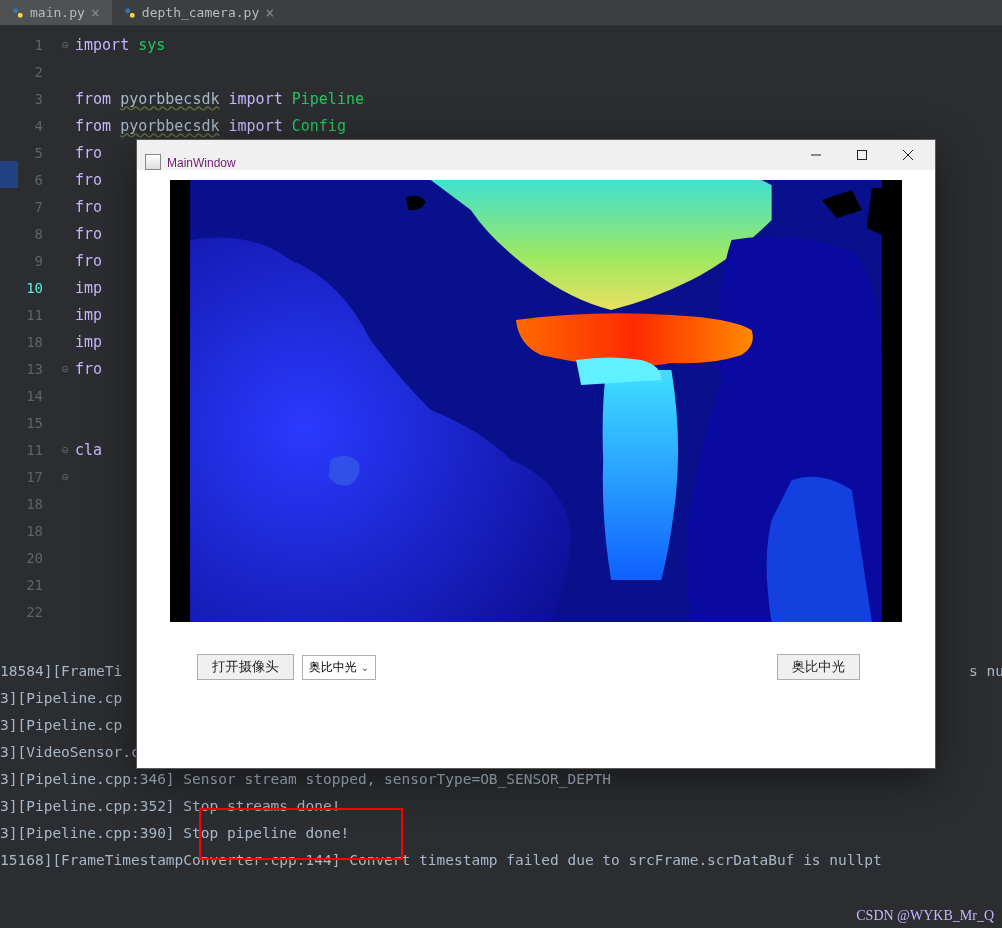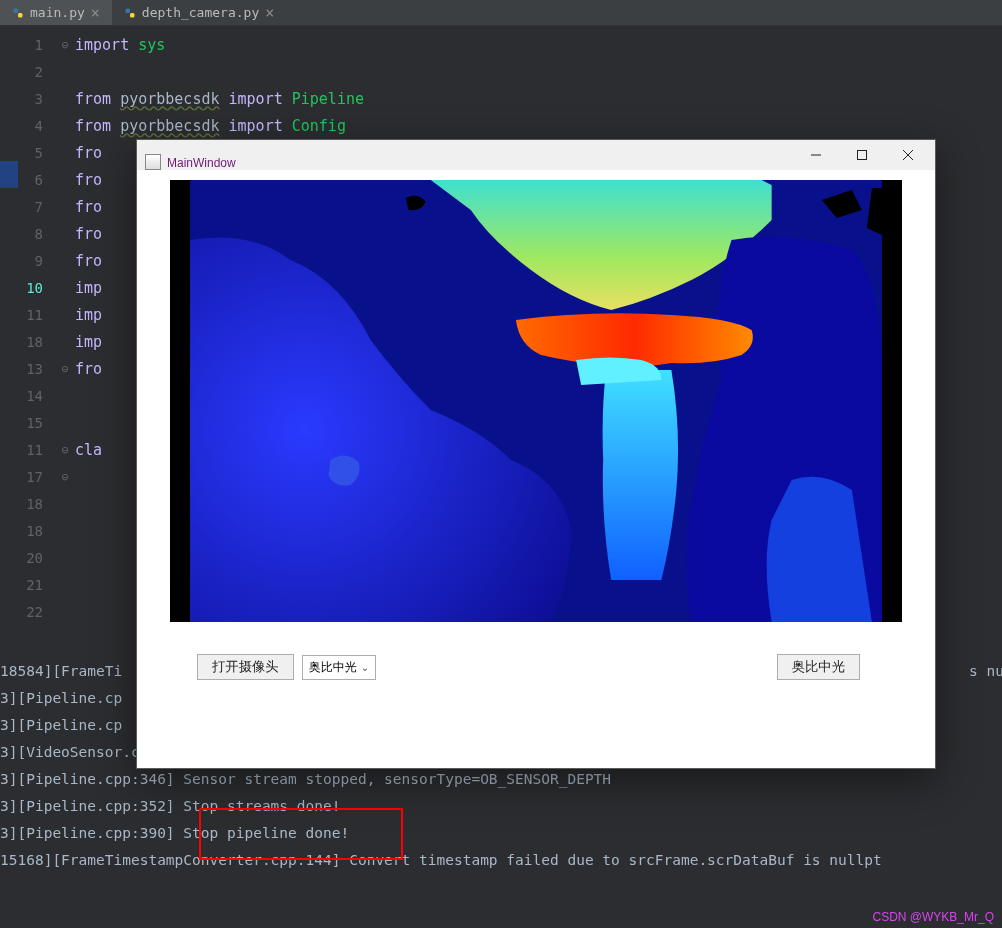--- a/index.html
+++ b/index.html
@@ -85,23 +85,23 @@
   left: 199px;
   top: 808px;
   width: 204px;
   height: 52px;
   pointer-events: none;
 }
 .watermark {
   position: absolute;
   right: 8px;
   bottom: 4px;
-  color: #d946ef;
-  font-size: 12px;
-  font-family: Liberation Sans, sans-serif;
+  color: #c4b5fd;
+  font-size: 14px;
+  font-family: Liberation Serif, serif;
 }
 
 .dialog {
   position: absolute;
   left: 136px;
   top: 139px;
   width: 800px;
   height: 630px;
   background: #ffffff;
   border: 1px solid #5a5a5a;

